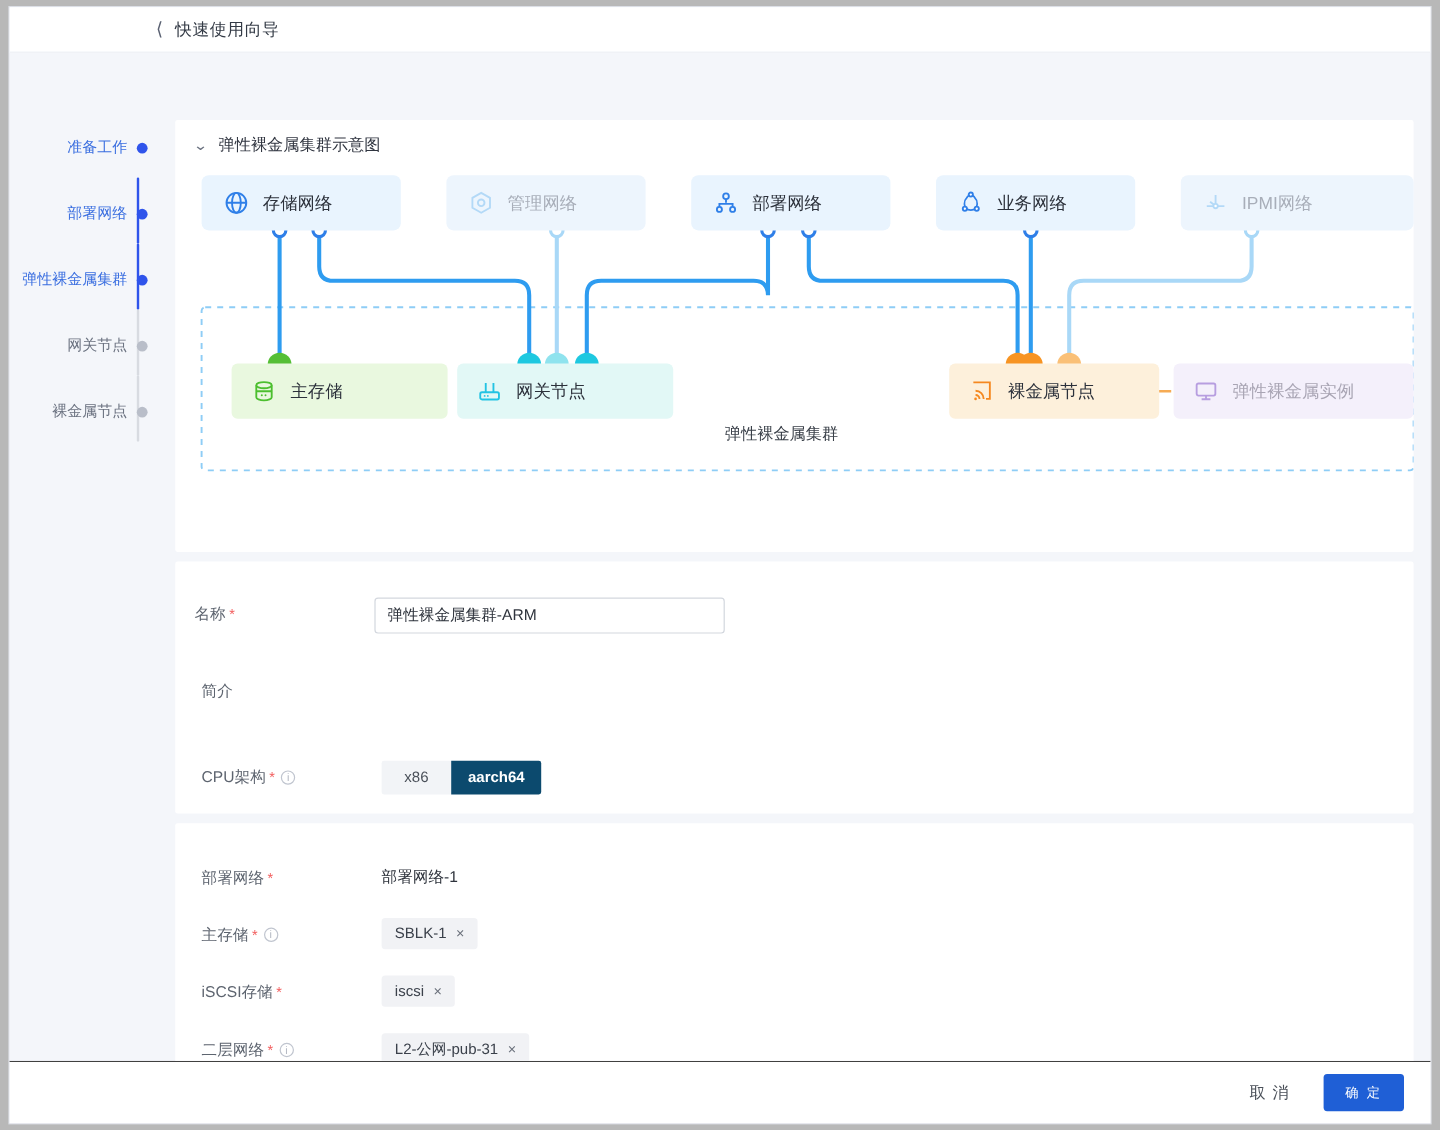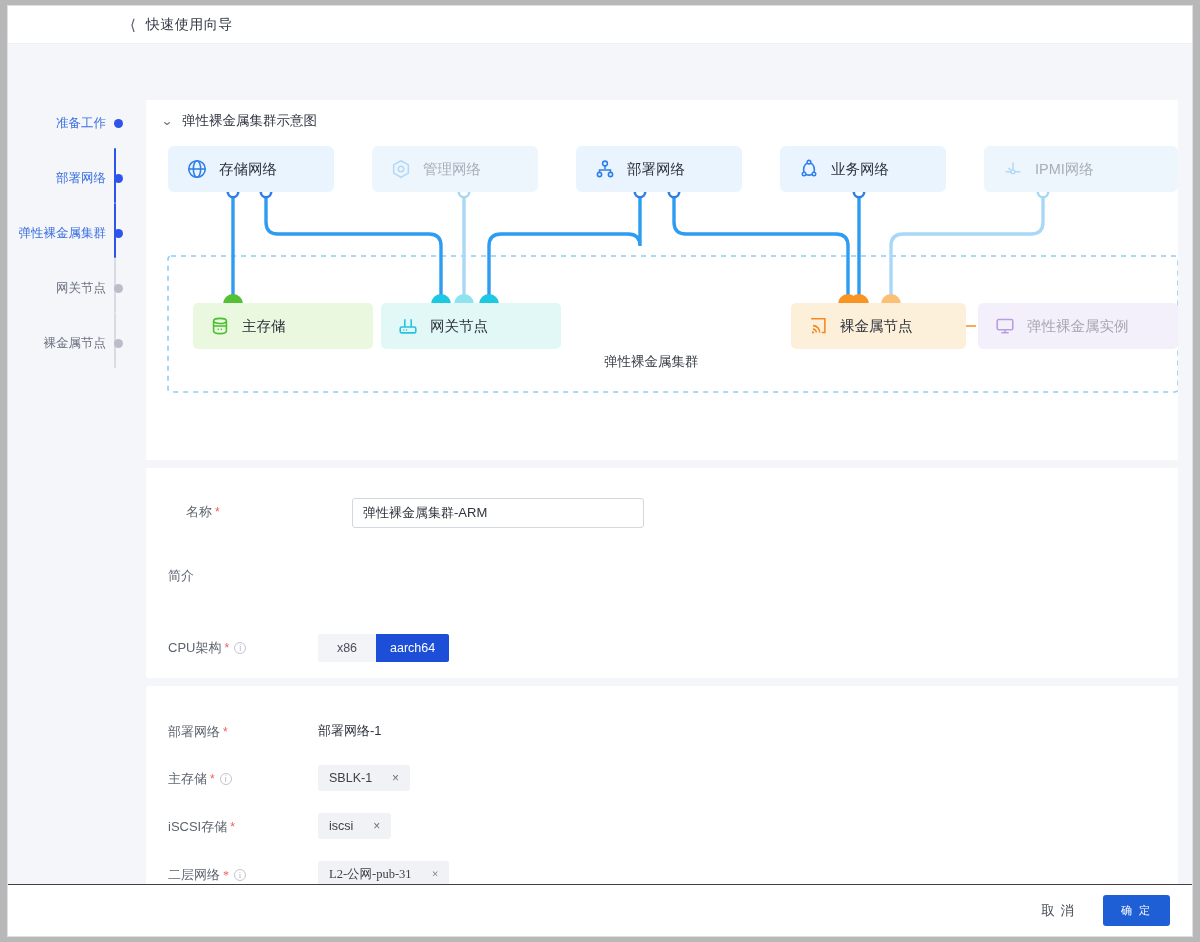--- a/index.html
+++ b/index.html
@@ -135,25 +135,25 @@
   }
   .ta-count { font-size: 11.5px; color: #9aa0ab; margin-left: 7px; margin-bottom: 1px; }
 
   .seg { display: flex; }
   .seg-opt {
     height: 28px; min-width: 58px; padding: 0 14px;
     display: flex; align-items: center; justify-content: center;
     font-size: 12.5px; cursor: pointer;
   }
   .seg-opt.off { background: #f2f4f7; color: #4a5059; border-radius: 2px 0 0 2px; }
-  .seg-opt.on  { background: #1d4ed8; color: #ffffff; border-radius: 0 2px 2px 0; }
+  .seg-opt.on  { background: #0c4a6e; color: #ffffff; border-radius: 0 2px 2px 0; font-weight: bold; }
 
   .plain-value { font-size: 13px; color: #2e333c; padding-top: 4px; }
   .tag {
-    display: inline-flex; align-items: center; gap: 20px;
+    display: inline-flex; align-items: center; gap: 8px;
     height: 26px; padding: 0 11px; background: #f1f2f5;
     border-radius: 3px; font-size: 12.5px; color: #3b414b;
   }
   .tag-x { font-size: 12px; color: #6a707b; cursor: pointer; line-height: 1; }
 
   
   .footer {
     flex: 0 0 52px; height: 52px; background: #ffffff;
     border-top: 1px solid #404040;
     display: flex; align-items: center; justify-content: flex-end;
@@ -361,21 +361,21 @@
             </svg>
           </span>
           <span class="nd-label">弹性裸金属实例</span>
         </div>
 
         <div class="cluster-caption" style="left:458px; top:211px;">弹性裸金属集群</div>
       </div>
     </div>
 
     <div class="panel" id="panel-basic">
-      <div class="form-row" style="left:40px; top:30px;gap:16px;">
+      <div class="form-row" style="left:16px; top:30px;">
         <div class="form-label">
           <span>名称</span><span class="req">*</span>
         </div>
         <input class="text-input" value="弹性裸金属集群-ARM" style="">
       </div>
 
       <div class="form-row" style="left:22px; top:94px;flex-direction:column;">
         <div class="form-label">简介</div>
         <div class="textarea-wrap">
           <textarea class="textarea" style=""></textarea>
@@ -415,21 +415,21 @@
       <div class="form-row" style="left:22px; top:127px;">
         <div class="form-label">
           <span>iSCSI存储</span><span class="req">*</span>
         </div>
         <div class="tag">
           <span>iscsi</span>
           <span class="tag-x">×</span>
         </div>
       </div>
 
-      <div class="form-row" style="left:22px; top:175px;font-family:Liberation Serif, serif;">
+      <div class="form-row" style="left:22px; top:175px;">
         <div class="form-label">
           <span>二层网络</span><span class="req">*</span><i class="info-i">i</i>
         </div>
         <div class="tag">
           <span>L2-公网-pub-31</span>
           <span class="tag-x">×</span>
         </div>
       </div>
     </div>
 

